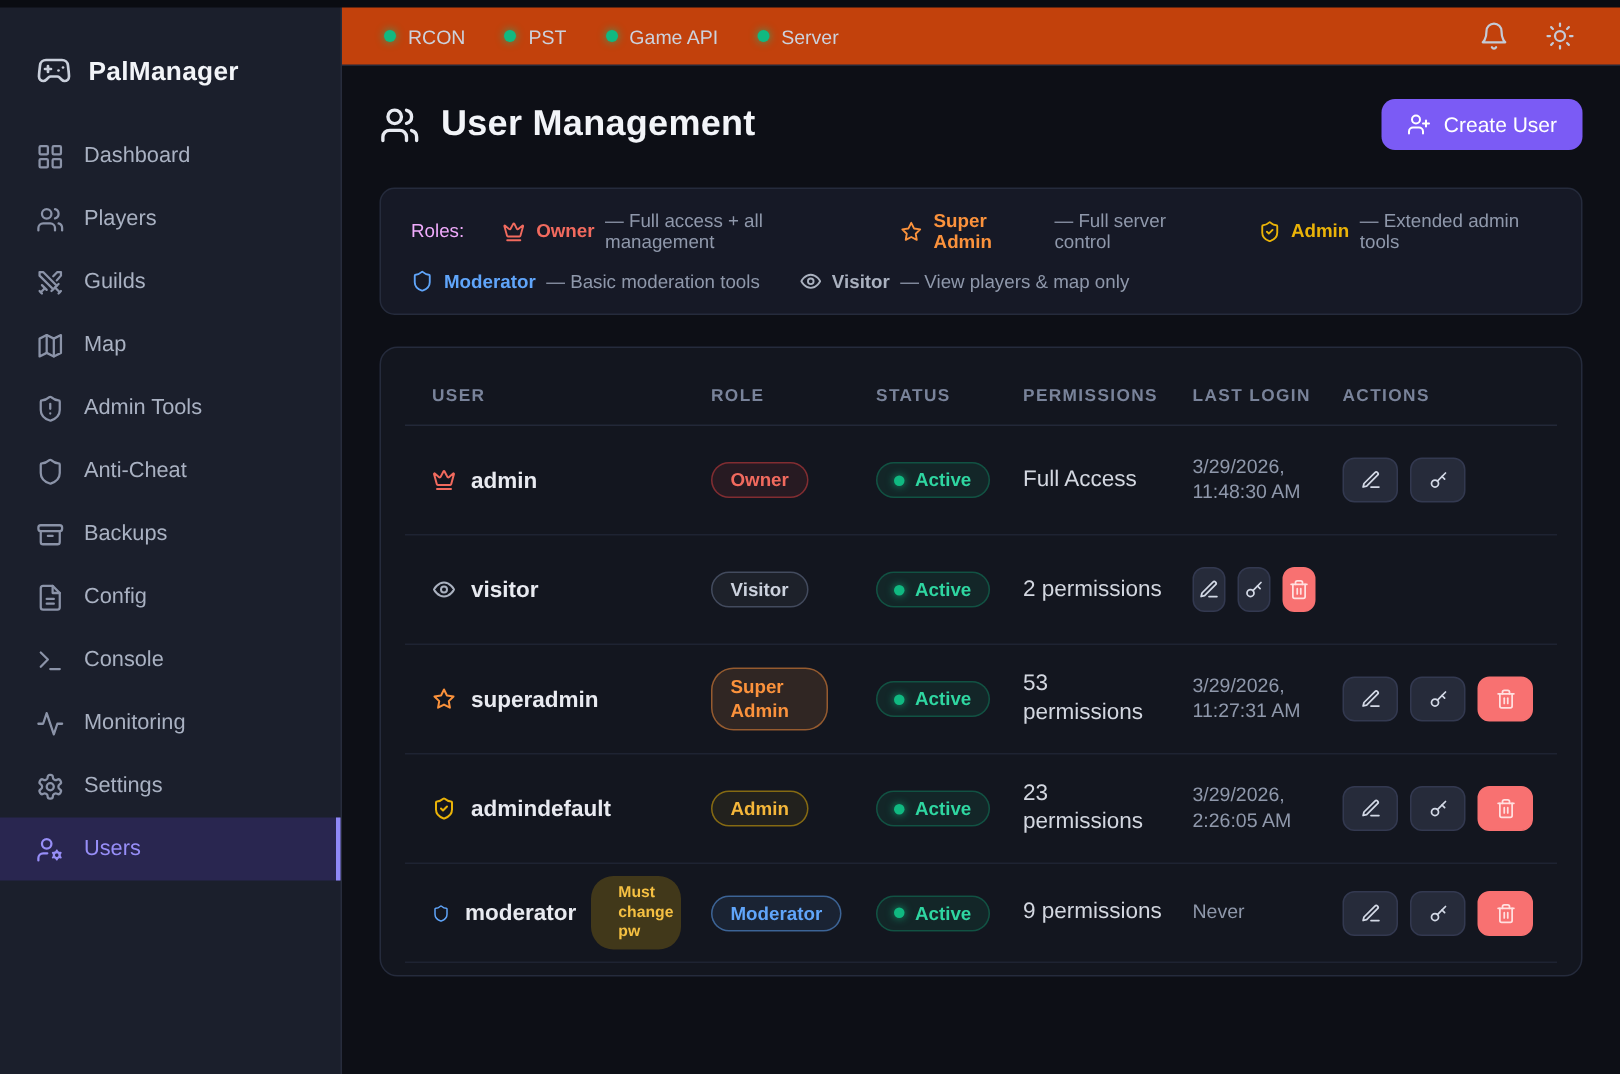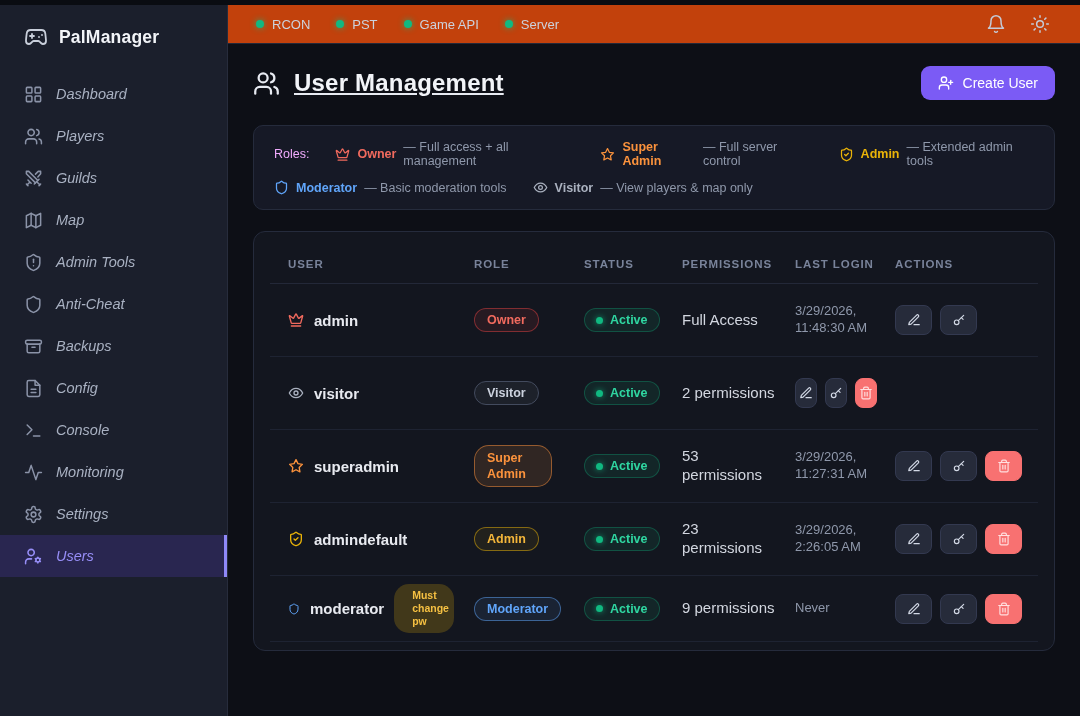--- a/index.html
+++ b/index.html
@@ -5,46 +5,46 @@
   * { box-sizing: border-box; margin: 0; padding: 0; }
   html,body { background:#0a0c12; }
   body { font-family:"Liberation Sans", sans-serif; }
   .app { position:relative; width:1080px; height:716px; background:#0d0f16; display:flex; overflow:hidden; }
   .top-strip { position:absolute; top:0; left:0; right:0; height:5px; background:#0a0c12; z-index:20; }
 
   
   .ic { width:18px; height:18px; stroke:currentColor; fill:none; stroke-width:2; stroke-linecap:round; stroke-linejoin:round; flex:none; }
 
   
-  .sidebar { width:228px; background:#1b1f2c; border-right:1px solid #272c3c; padding-top:3px; flex:none; display:flex; flex-direction:column; }
+  .sidebar { width:228px; background:#1b1f2c; border-right:1px solid #272c3c; padding-top:13px; flex:none; display:flex; flex-direction:column; }
   .logo { display:flex; align-items:center; gap:11px; padding:22px 24px 16px; color:#c9cfdb; }
   .logo .ic { width:24px; height:24px; stroke-width:1.8; }
   .logo-text { font-size:17.5px; font-weight:bold; color:#f2f4f8; letter-spacing:.2px; }
   .nav { margin-top:8px; }
   .nav-item { position:relative; display:flex; align-items:center; gap:13px; height:42px; padding:0 24px; color:#a9b1c2; cursor:pointer; }
   .nav-item .ic { color:#8b93a8; width:19px; height:19px; stroke-width:1.9; }
-  .nav-label { font-size:14.5px;font-style:italic; }
+  .nav-label { font-size:14.5px; }
   .nav-item.active { background:#292650; color:#978ef7; }
   .nav-item.active .ic { color:#978ef7; }
   .nav-item.active::after { content:""; position:absolute; right:0; top:0; bottom:0; width:3px; background:#8f88f8; }
 
   
   .right { flex:1; display:flex; flex-direction:column; min-width:0; }
   .topbar { height:44px; background:#c2410c; border-bottom:1px solid #232838; display:flex; align-items:center; padding:5px 30px 0 28px; flex:none; }
   .statuses { display:flex; align-items:center; gap:26px; }
   .status-chip { display:flex; align-items:center; gap:8px; font-size:13px; color:#ccd2dd; }
   .dot-green { width:8px; height:8px; border-radius:50%; background:#10b981; box-shadow:0 0 6px rgba(16,185,129,.8); flex:none; }
   .topbar-actions { margin-left:auto; display:flex; align-items:center; gap:24px; }
   .icon-btn { background:none; border:none; color:#c4cbd8; cursor:pointer; display:flex; align-items:center; }
   .icon-btn .ic { width:20px; height:20px; stroke-width:1.8; }
 
   
   .main { flex:1; padding:22px 25px 0; overflow:hidden; }
   .page-header { display:flex; align-items:center; margin-bottom:25px; }
-  .title-wrap { display:flex; align-items:center; gap:14px; color:#e7eaf1;text-decoration:underline; }
+  .title-wrap { display:flex; align-items:center; gap:14px; color:#e7eaf1; }
   .title-wrap .ic { width:27px; height:27px; stroke-width:2; }
   .page-title { font-size:24px; font-weight:bold; color:#f2f4f8; letter-spacing:.2px; }
   .create-btn { margin-left:auto; display:flex; align-items:center; gap:9px; background:#7b5bf5; color:#fff; border:none; border-radius:9px; padding:9px 17px; font-size:14px; font-family:inherit; cursor:pointer; }
   .create-btn .ic { width:16px; height:16px; }
 
   
   .roles-panel { background:#161926; border:1px solid #252b3c; border-radius:10px; padding:14px 20px; margin-bottom:21px; font-size:12.5px; }
   .legend-row { display:flex; align-items:center; gap:26px; }
   .legend-row + .legend-row { margin-top:12px; }
   .legend-label { color:#f0abfc; font-weight:normal; }

